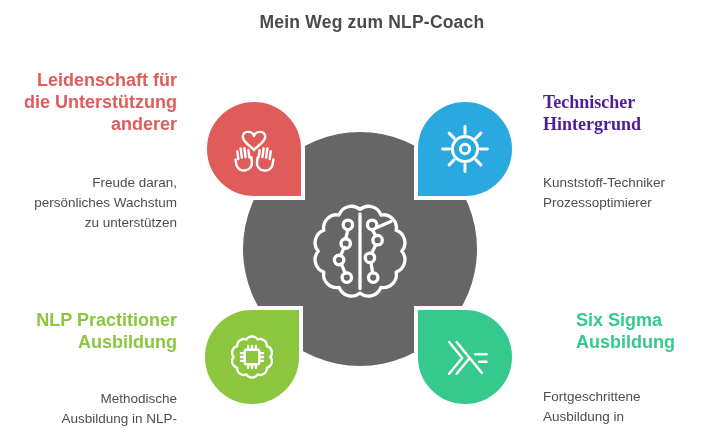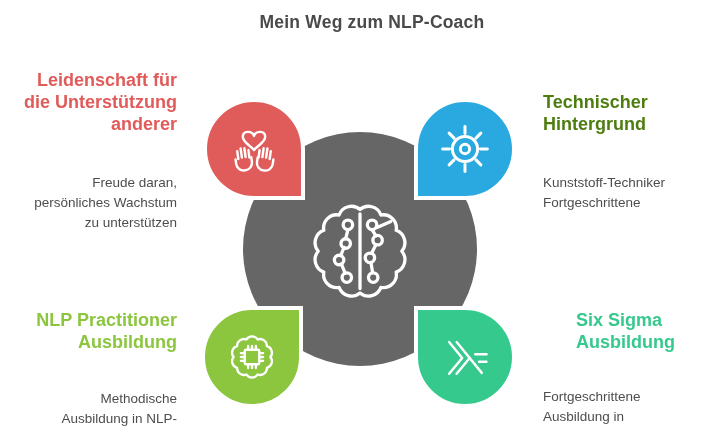--- a/index.html
+++ b/index.html
@@ -146,24 +146,24 @@
   <div class="quad q-tl">
     <div class="heading" style="color: rgb(224, 92, 90);">Leidenschaft für
 die Unterstützung
 anderer</div>
     <div class="desc">Freude daran,
 persönliches Wachstum
 zu unterstützen</div>
   </div>
 
   <div class="quad q-tr">
-    <div class="heading" style="color: #4d7c0f;">Technischer
+    <div class="heading" style="color: #4c1d95; font-family: Liberation Serif, serif;">Technischer
 Hintergrund</div>
     <div class="desc">Kunststoff-Techniker
-Fortgeschrittene</div>
+Prozessoptimierer</div>
   </div>
 
   <div class="quad q-bl">
     <div class="heading" style="color: rgb(140, 198, 63);">NLP Practitioner
 Ausbildung</div>
     <div class="desc">Methodische
 Ausbildung in NLP-
 Techniken</div>
   </div>
 

